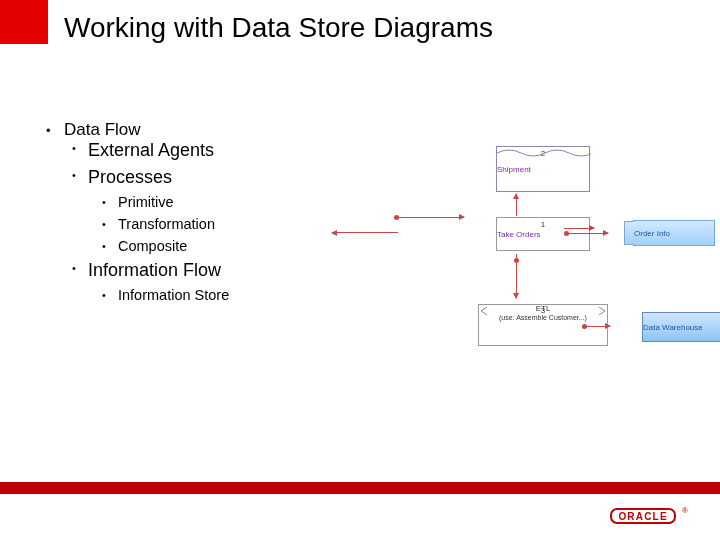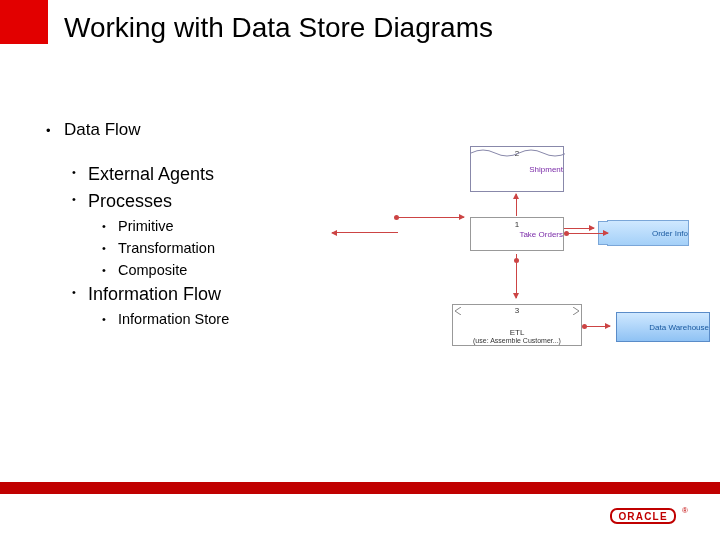--- a/index.html
+++ b/index.html
@@ -25,41 +25,41 @@
     font-weight: 400;
     color: #000;
   }
   .content {
     position: absolute;
     top: 120px;
     left: 44px;
     width: 300px;
   }
   .l1, .l2, .l3 { position: relative; }
-  .l1 { font-size: 17px; margin-bottom: 24px; padding-left: 20px; }
+  .l1 { font-size: 17px; margin-bottom: 0; padding-left: 20px; }
   .l2 { font-size: 18px; margin-bottom: 6px; padding-left: 44px; }
   .l3 { font-size: 14.5px; margin-bottom: 6px; padding-left: 74px; }
   .l1::before, .l2::before, .l3::before {
     content: "•";
     position: absolute;
     left: 0;
     color: #000;
   }
   .l2::before { left: 28px; font-size: 11px; top: 2px; }
   .l3::before { left: 58px; font-size: 11px; top: 2px; }
   .l1::before { font-size: 13px; top: 3px; left: 2px; }
 
   .diagram {
     position: absolute;
     top: 128px;
     left: 320px;
     width: 390px;
     height: 250px;
   }
-  .box { position: absolute; font-size: 8px; text-align: center; display: flex; align-items: center; justify-content: flex-end; }
+  .box { position: absolute; font-size: 8px; text-align: center; display: flex; align-items: center; justify-content: flex-start; margin-left: 26px; }
   
   .proc-shipment {
     top: 18px; left: 150px; width: 94px; height: 46px;
     background: #fff; border: 1px solid #8888aa;
     color: #7a2aa8;
   }
   .proc-shipment .num { position: absolute; top: 2px; left: 50%; transform: translateX(-50%); font-size: 8px; color: #333; }
   .wave { position: absolute; top: 0; left: 0; right: 0; height: 10px; }
   
   .ext-customer {

